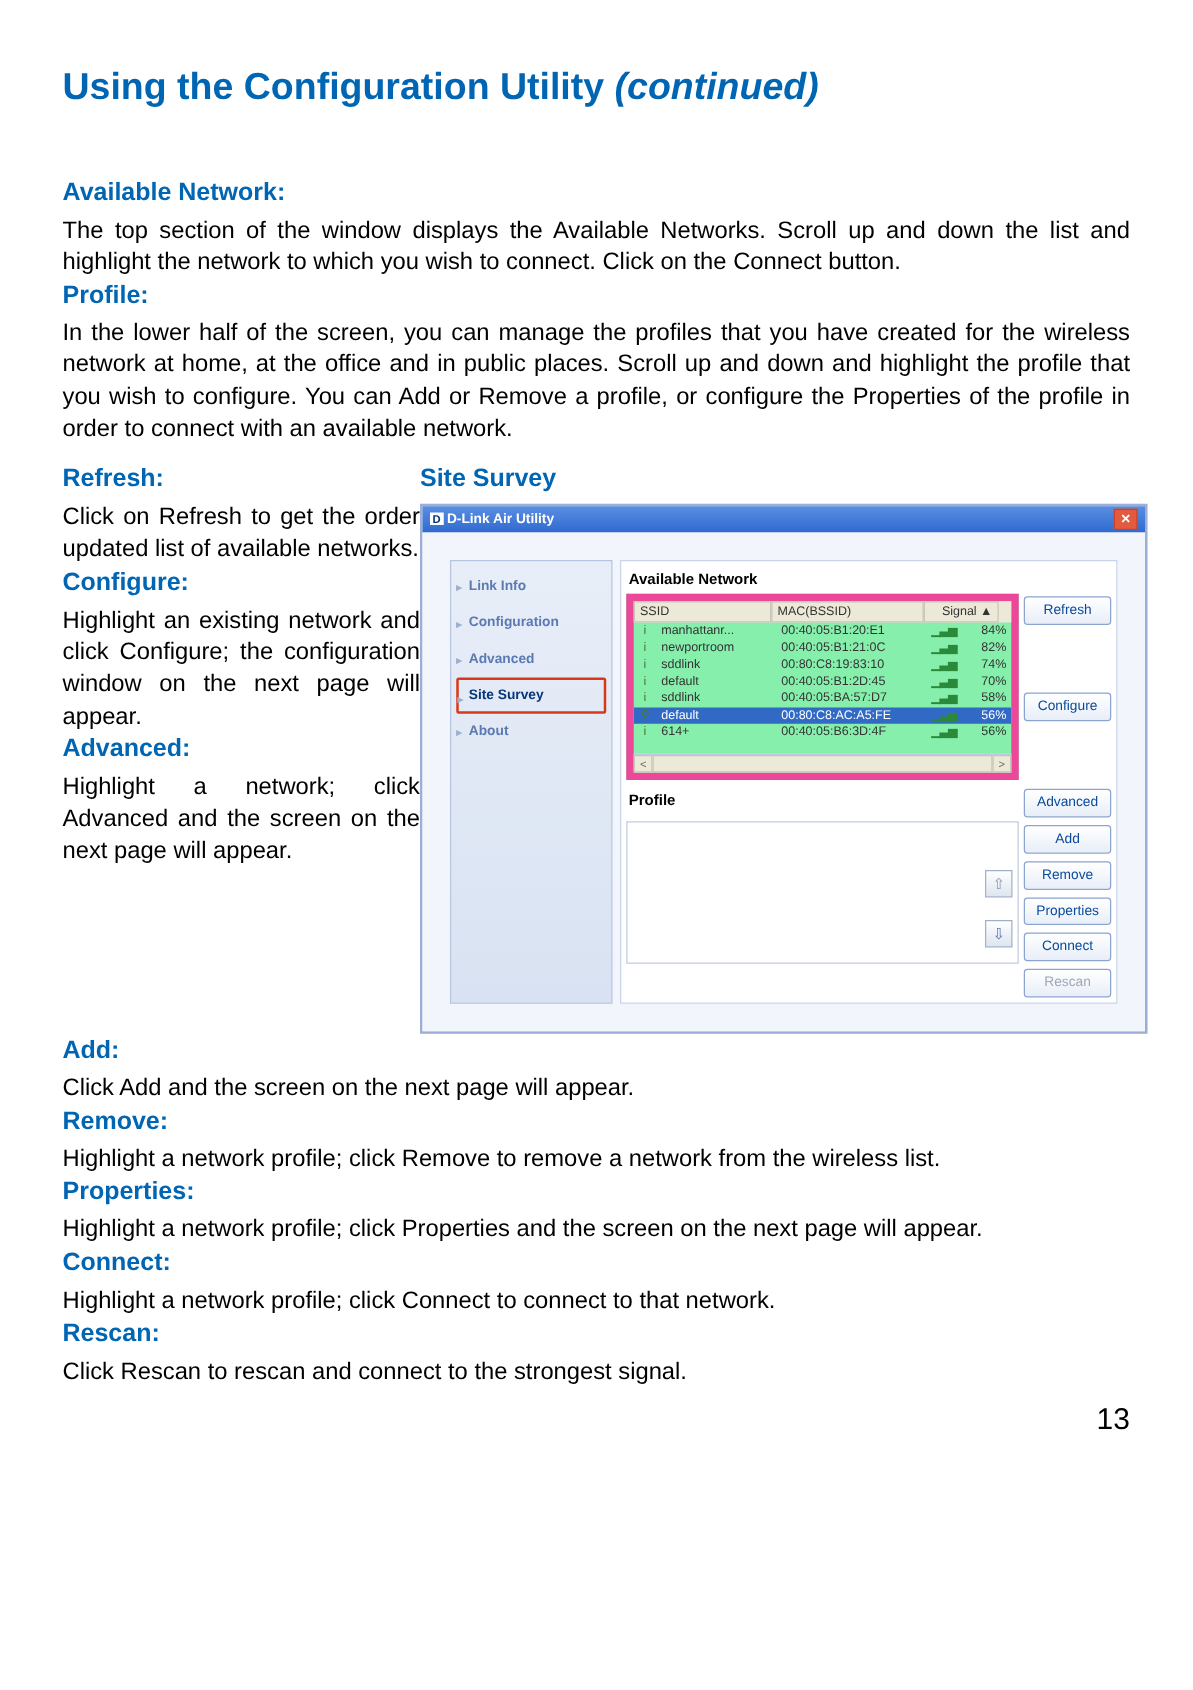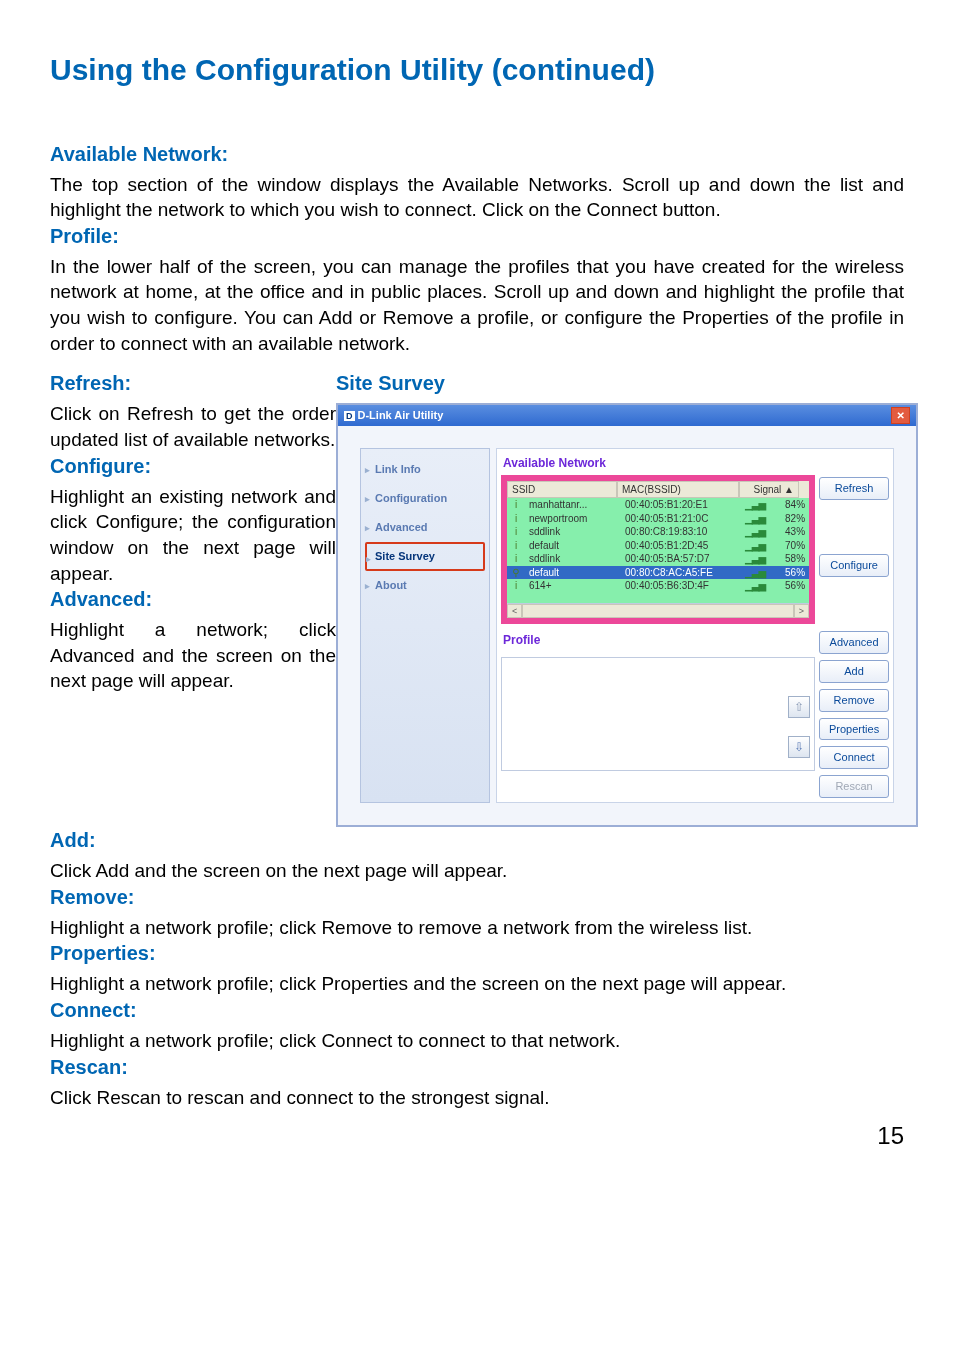--- a/index.html
+++ b/index.html
@@ -1,37 +1,37 @@
 <!DOCTYPE html>
 <html><head>
 <meta charset="utf-8">
 <style>
 body{font-family:Arial,Helvetica,sans-serif;margin:0;padding:50px 50px 30px 50px;width:854px;color:#000;font-size:19px;line-height:1.35}
 .page-title{color:#0066b3;font-size:30px;font-weight:bold;margin-bottom:50px}
-.page-title .cont{}
+.page-title .cont{font-style:italic}
 .sec-head{color:#0066b3;font-size:20px;font-weight:bold;margin-bottom:4px}
 .body-text{color:#000;text-align:justify}
 b{font-weight:normal}
 .two-col{display:flex;gap:0;align-items:flex-start}
 .left-col{flex:0 0 286px}
 .right-col{flex:1}
 .ss-title{color:#0066b3;font-size:20px;font-weight:bold;margin-bottom:6px}
 .ss-window{border:2px solid #9caed6;background:#eef3fa;font-family:Tahoma,Arial,sans-serif;font-size:11px;position:relative}
 .ss-titlebar{background:linear-gradient(#5a8ee0,#2f6ad0);color:#fff;font-weight:bold;padding:2px 6px;display:flex;justify-content:space-between;align-items:center}
 .ss-close{background:#e35b3f;color:#fff;width:17px;height:15px;display:flex;align-items:center;justify-content:center;font-weight:bold;border:1px solid #d04020;font-size:10px}
 .ss-body{display:flex;background:#f2f5fb;padding:22px;gap:6px}
 .ss-nav{width:120px;background:linear-gradient(#e8eef8,#d8e2f2);border:1px solid #b5c4e0;padding:6px 4px}
 .nav-item{color:#5a7ab2;font-weight:bold;padding:7px 4px 7px 10px;font-size:11px;position:relative}
 .nav-item::before{content:"▸";position:absolute;left:0;color:#9ab0d0;font-size:9px;top:9px}
 .nav-item.active{color:#06357a;border:2px solid #d63a1a;border-radius:2px;padding:5px 4px 5px 8px}
 .nav-item.active::before{left:-1px}
 .ss-main{flex:1;background:#fff;border:1px solid #c9d4e8;padding:4px;display:flex;gap:4px}
 .ss-content{flex:1}
 .ss-buttons{width:70px;display:flex;flex-direction:column;gap:6px;padding-top:24px}
-.section-label{color:#6d28d9;font-weight:bold;font-size:12px;padding:2px 0 3px 2px}
+.section-label{color:#000000;font-weight:bold;font-size:12px;padding:2px 0 3px 2px}
 .net-table{border:6px solid #ec4899;background:#86efac;font-size:10px}
 .net-head{display:flex;background:#ece9d8}
 .net-head div{border:1px solid #c9c6b8;padding:1px 4px;color:#333}
 .col-ssid{width:100px}
 .col-mac{width:112px}
 .col-sig{width:50px;text-align:right}
 .net-rows{height:105px;overflow:hidden;position:relative}
 .net-row{display:flex;padding:0 0;color:#333;align-items:center}
 .net-row.sel{background:#316ac5;color:#fff}
 .net-row .c{padding:0 4px;white-space:nowrap;overflow:hidden;font-size:10px}
@@ -121,21 +121,21 @@
                     <div class="c" style="width:88px">newportroom</div>
                     <div class="c" style="width:112px">00:40:05:B1:21:0C</div>
                     <div class="c sig-icon">▁▃▅</div>
                     <div class="c" style="width:32px;text-align:right">82%</div>
                   </div>
                   <div class="net-row">
                     <div class="c icon-cell">i</div>
                     <div class="c" style="width:88px">sddlink</div>
                     <div class="c" style="width:112px">00:80:C8:19:83:10</div>
                     <div class="c sig-icon">▁▃▅</div>
-                    <div class="c" style="width:32px;text-align:right">43%</div>
+                    <div class="c" style="width:32px;text-align:right">74%</div>
                   </div>
                   <div class="net-row">
                     <div class="c icon-cell">i</div>
                     <div class="c" style="width:88px">default</div>
                     <div class="c" style="width:112px">00:40:05:B1:2D:45</div>
                     <div class="c sig-icon">▁▃▅</div>
                     <div class="c" style="width:32px;text-align:right">70%</div>
                   </div>
                   <div class="net-row">
                     <div class="c icon-cell">i</div>
@@ -205,13 +205,13 @@
 </div>
 
 <div class="sec-head">Connect:</div>
 <div class="body-text">
   <span>Highlight a network profile; click </span><b>Connect</b><span> to connect to that network.</span>
 </div>
 
 <div class="sec-head">Rescan:</div>
 <div class="body-text">Click Rescan to rescan and connect to the strongest signal.</div>
 
-<div class="pagenum">15</div>
+<div class="pagenum">13</div>
 
 </body></html>

